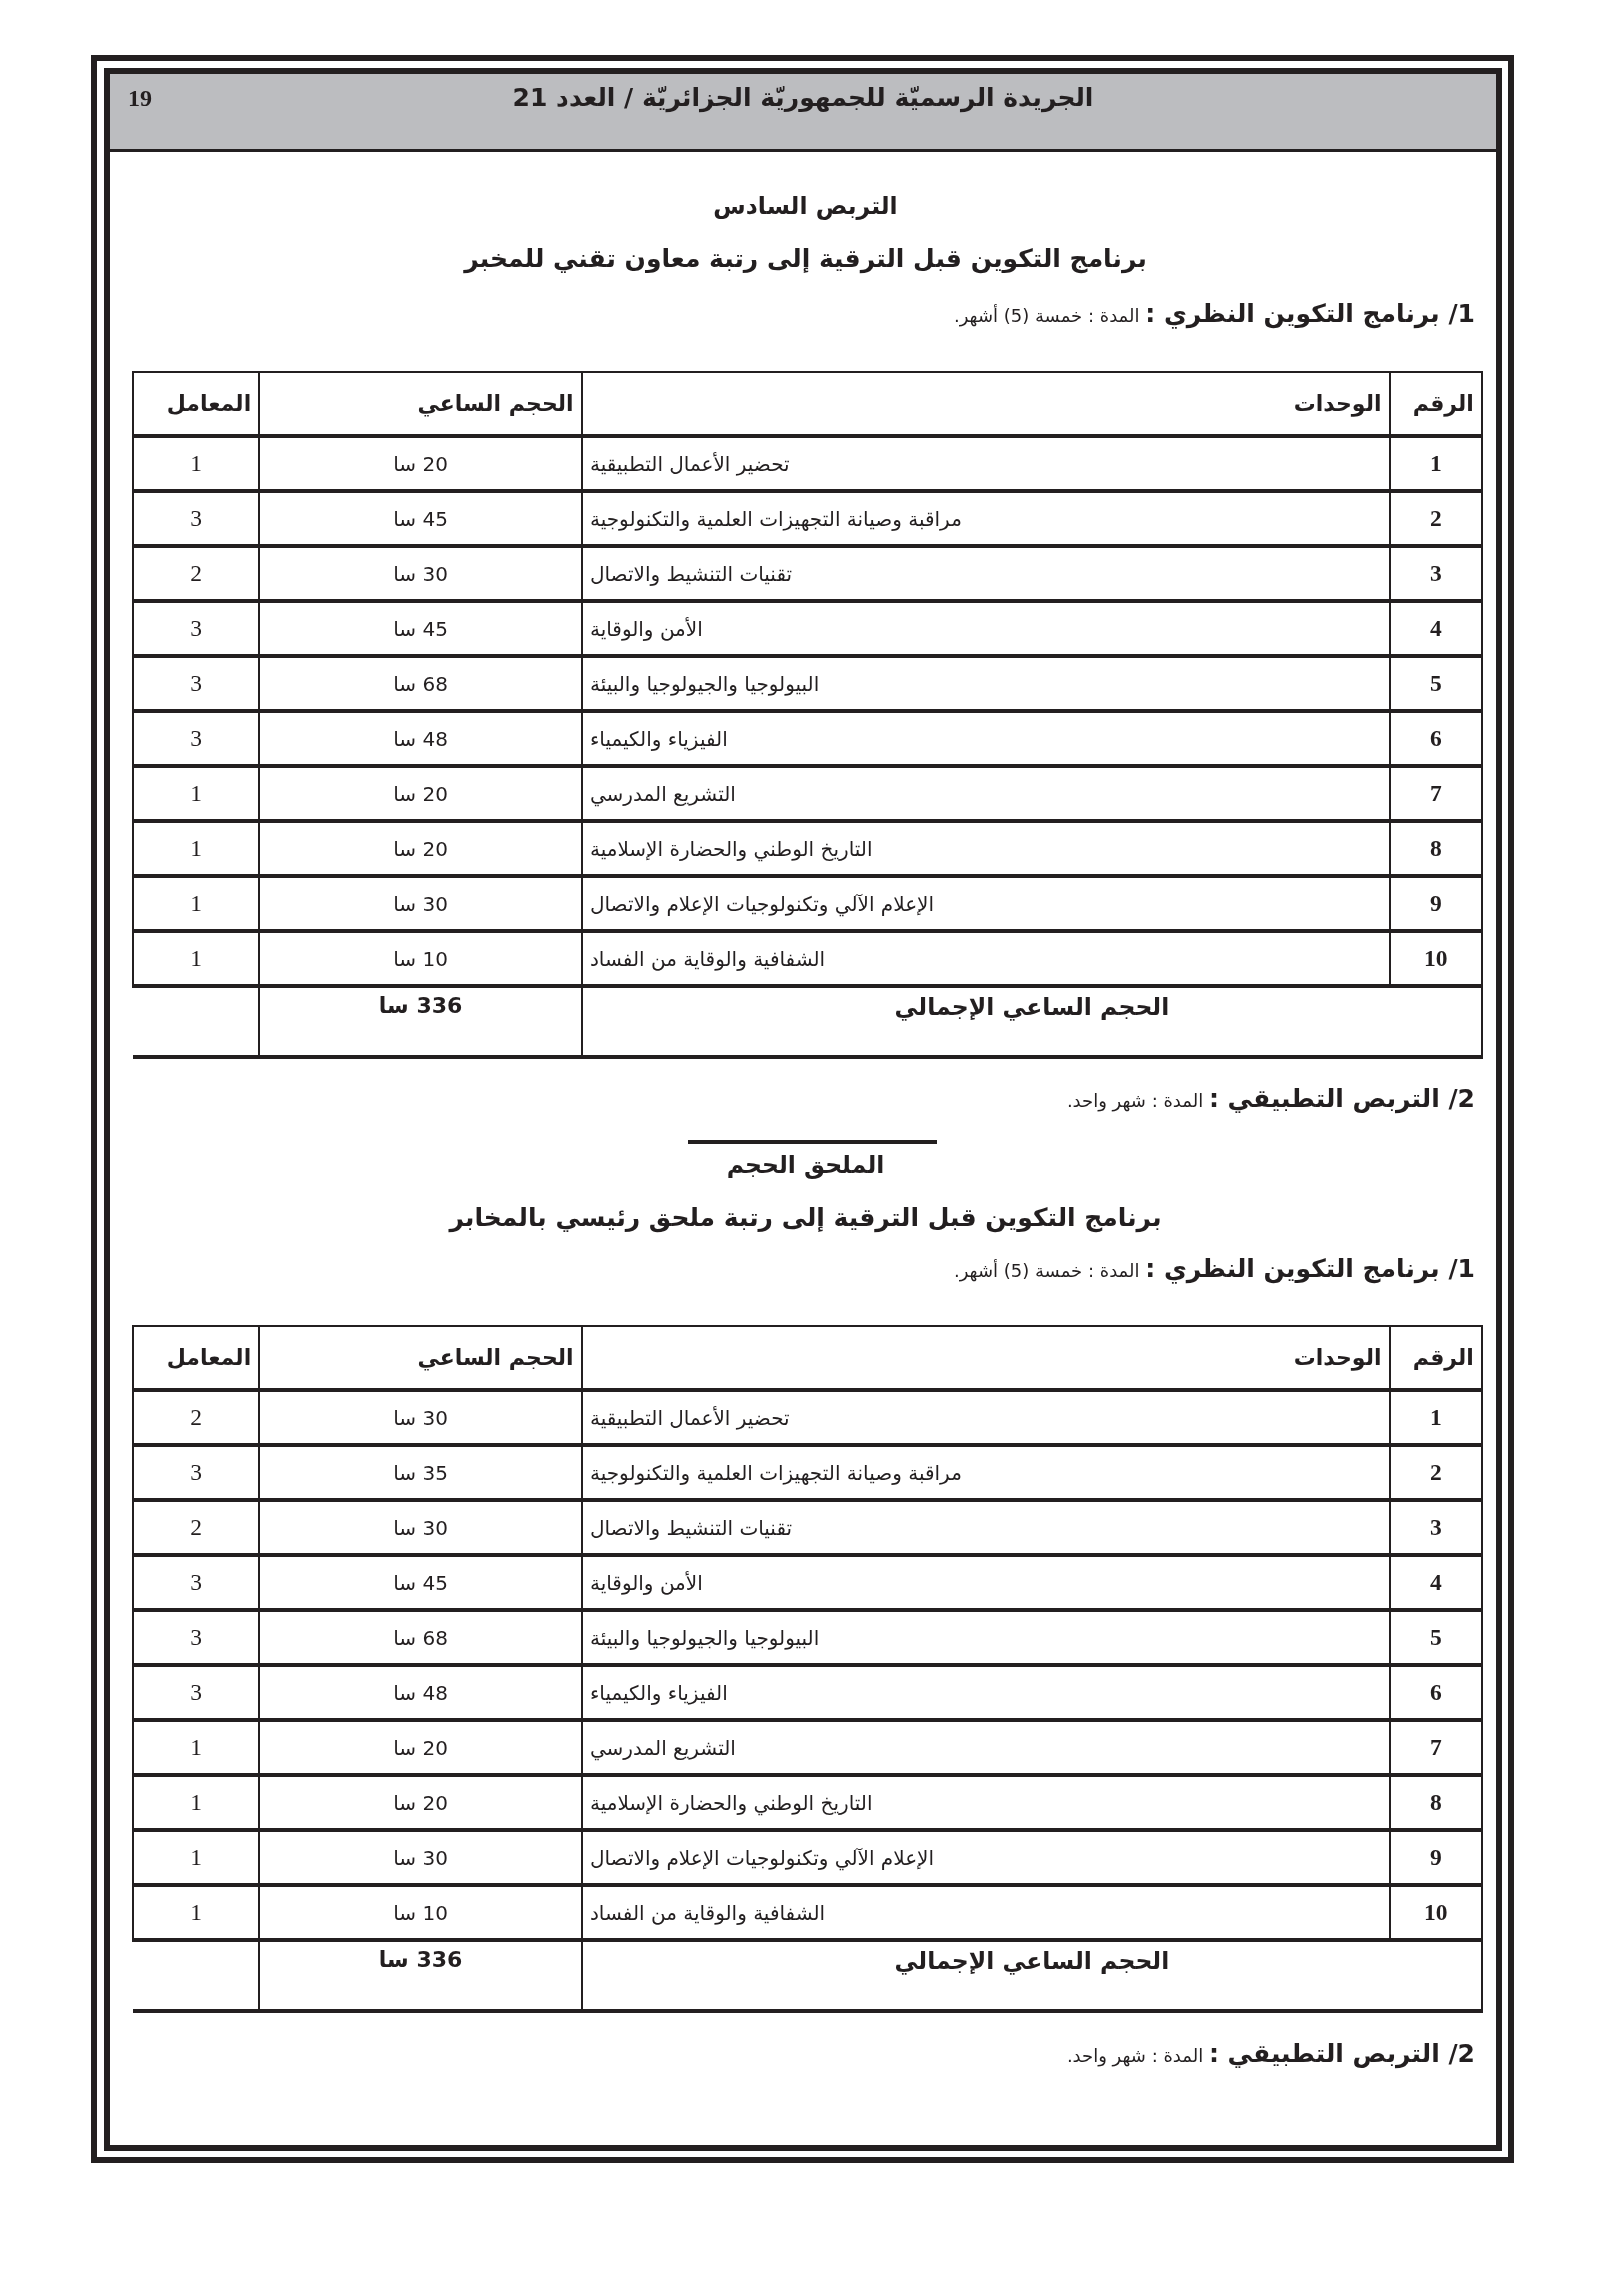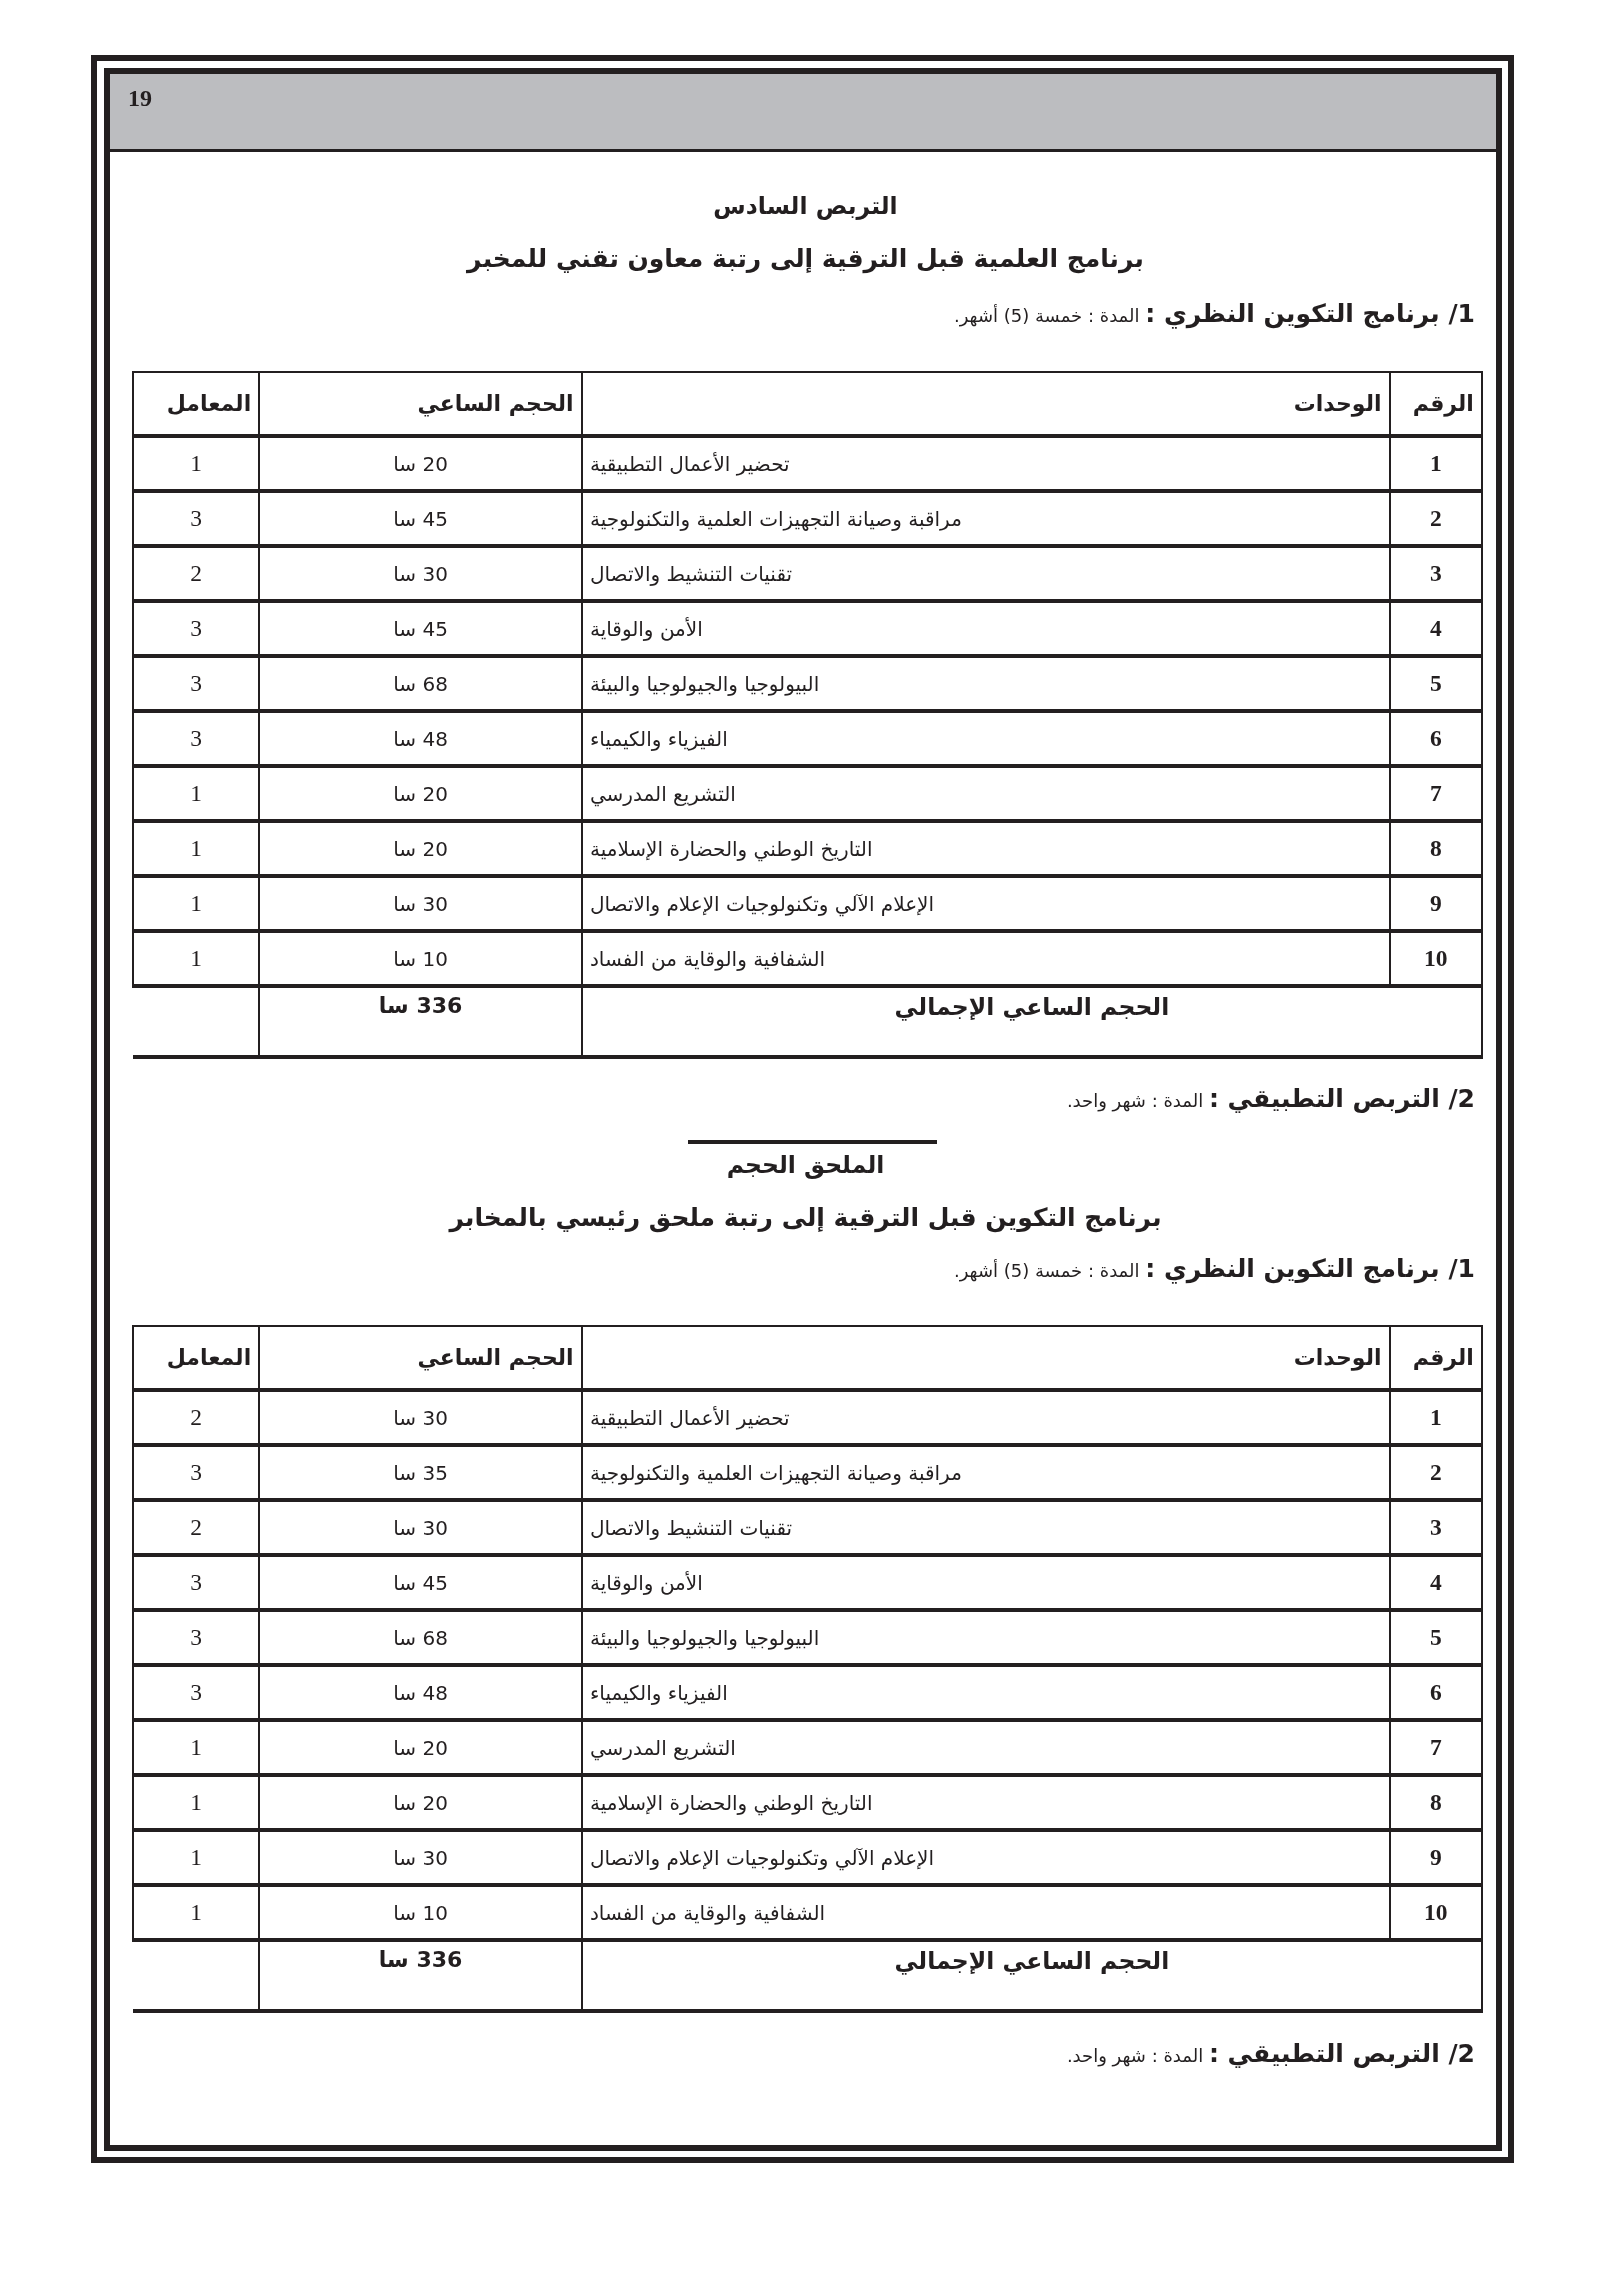--- a/index.html
+++ b/index.html
@@ -41,25 +41,26 @@
   tr.total td.total-hours { text-align:center; font-size:22px; }
   tr.total td.blank { border:none; border-top:4.5px solid #231f20; }
 </style>
 </head>
 <body>
 
 <div class="frame-outer"></div>
 <div class="frame-inner"></div>
 
 <div class="header">
+  <div class="hdr-title">الجريدة الرسميّة للجمهوريّة الجزائريّة / العدد 21</div>
   <div class="hdr-page">19</div>
 </div>
 
 <div class="center-title annex" style="top:192px;">التربص السادس</div>
-<div class="center-title prog" style="top:244px;">برنامج العلمية قبل الترقية إلى رتبة معاون تقني للمخبر</div>
+<div class="center-title prog" style="top:244px;">برنامج التكوين قبل الترقية إلى رتبة معاون تقني للمخبر</div>
 <div class="sec" style="top:299px;">
   <b>1/ برنامج التكوين النظري :</b><span> المدة : خمسة (5) أشهر.</span>
 </div>
 
 <table class="units" style="top:371px;">
   <tbody>
       <tr>
     <th>الرقم</th>
     <th>الوحدات</th>
     <th>الحجم الساعي</th>

